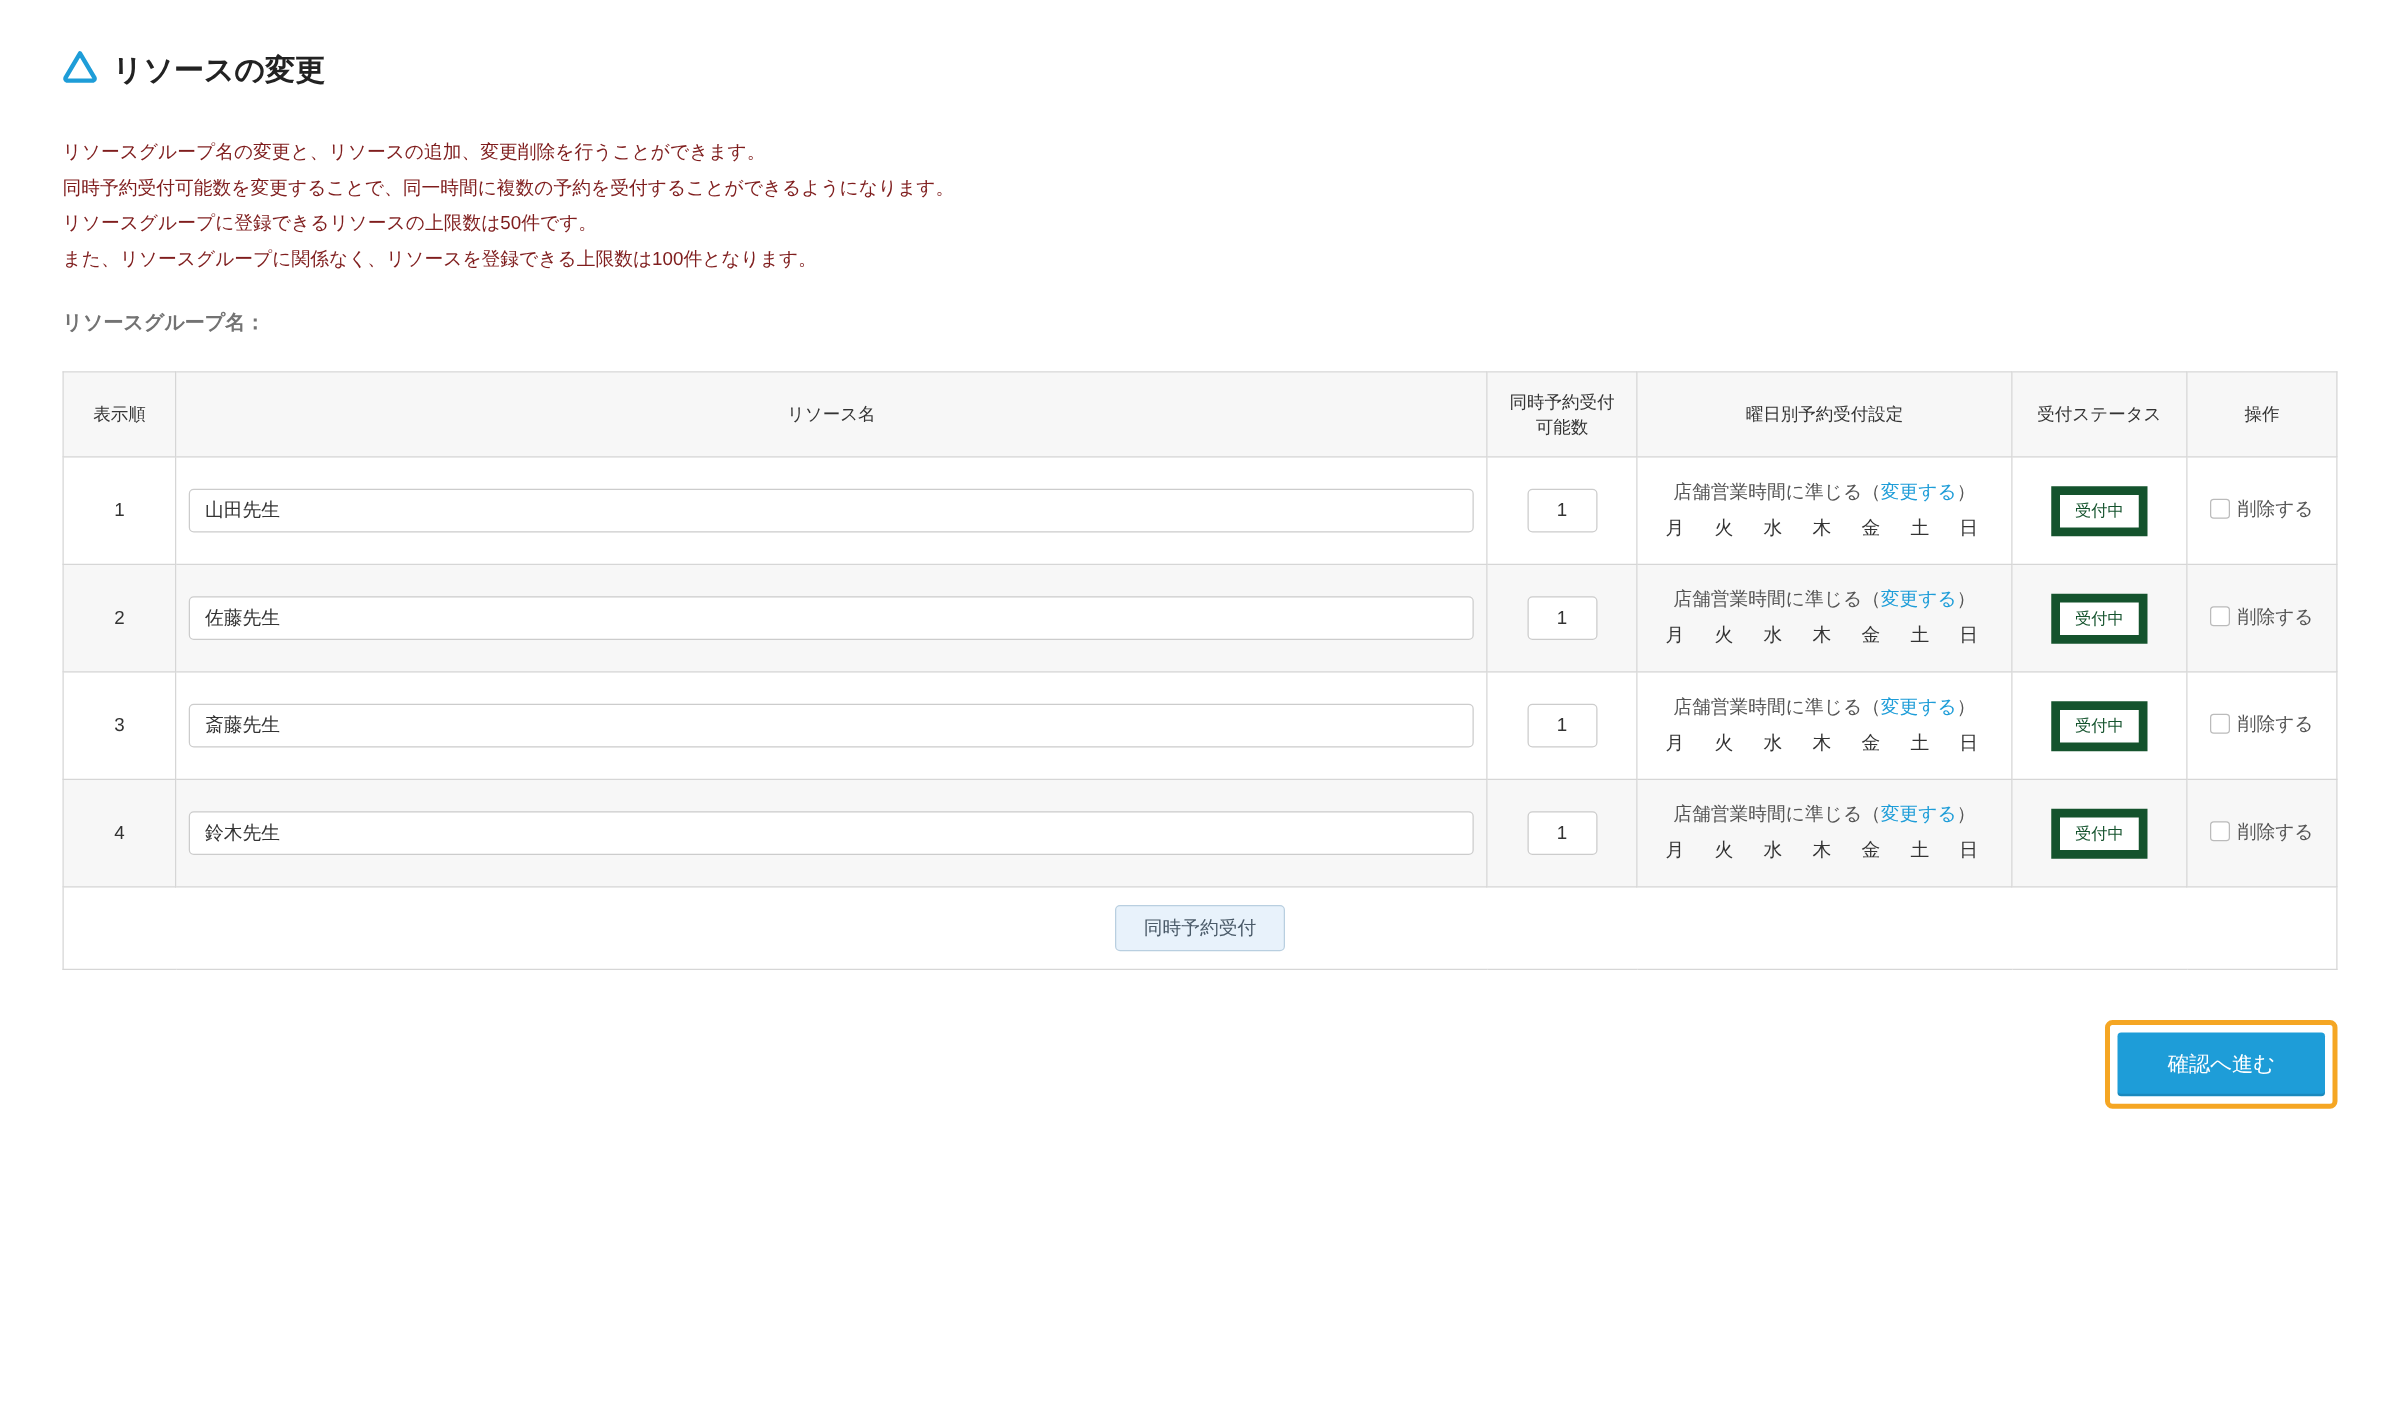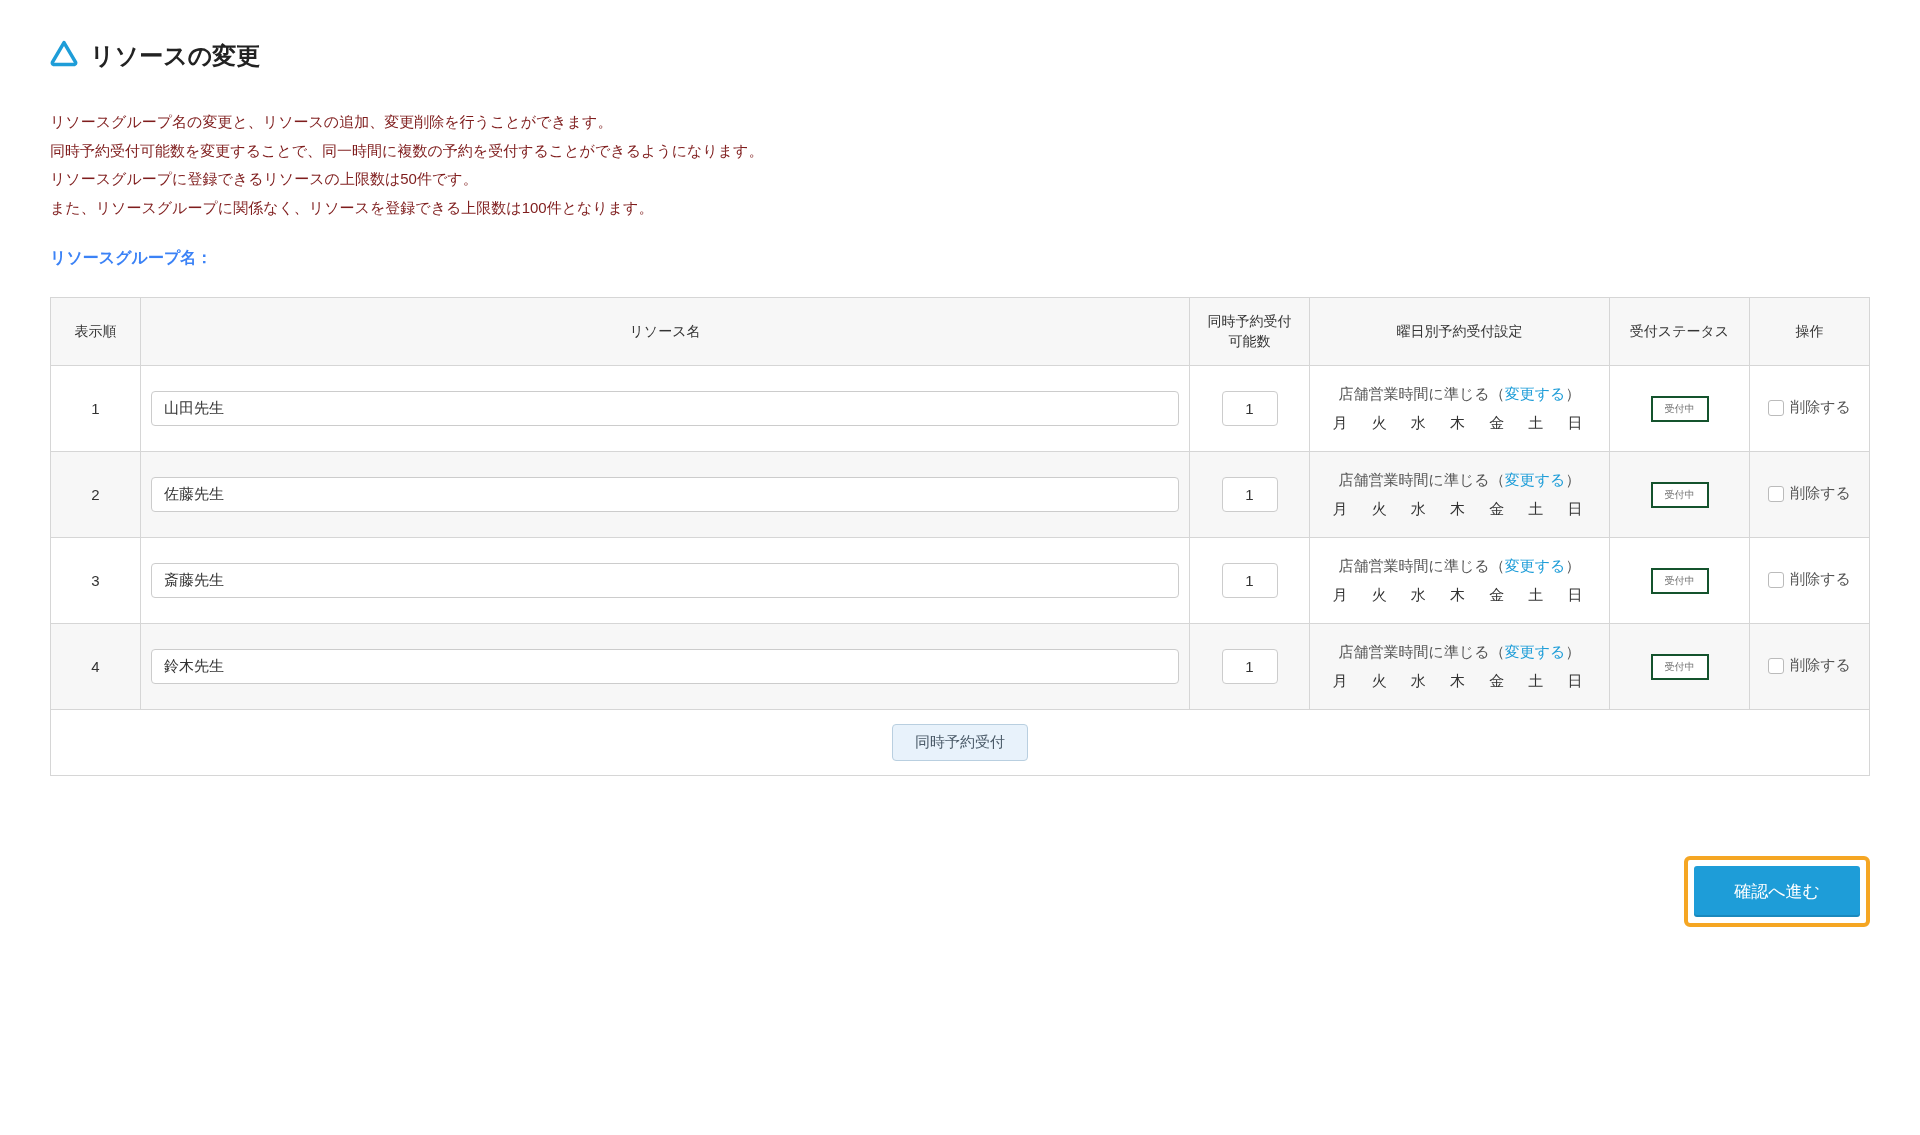--- a/index.html
+++ b/index.html
@@ -7,21 +7,21 @@
   font-family: -apple-system, BlinkMacSystemFont, "Segoe UI", "Hiragino Sans", "Hiragino Kaku Gothic ProN", Meiryo, sans-serif;
   background: #fff;
   color: #333;
   padding: 40px 50px;
 }
 .page-header { display: flex; align-items: flex-start; gap: 12px; margin-bottom: 36px; }
 .logo-icon { width: 28px; height: 28px; }
 .page-title { font-size: 24px; font-weight: 700; color: #222; }
 .description { font-size: 15px; line-height: 1.9; color: #7f1d1d; margin-bottom: 26px; }
 .group-name-row { display: flex; align-items: center; gap: 14px; margin-bottom: 28px; }
-.group-name-label { font-size: 16px; font-weight: 700; color: #3b82f6; }
+.group-name-label { font-size: 16px; font-weight: 700; color: #737373; }
 .text-input {
   border: 1px solid #ccc;
   border-radius: 4px;
   padding: 8px 12px;
   font-size: 15px;
   color: #333;
   background: #fff;
 }
 .group-name-input { width: 380px; }
 table.resource-table {
@@ -56,23 +56,23 @@
 .col-action { width: 120px; }
 .name-input { width: 100%; }
 .capacity-input { width: 56px; text-align: center; }
 .weekday-cell { line-height: 1.9; color: #555; }
 .weekday-top { color: #555; }
 .change-link { color: #1e9dd8; cursor: pointer; }
 .paren { color: #555; }
 .weekday-days { letter-spacing: 10px; margin-left: 6px; }
 .status-badge {
   display: inline-block;
-  border: 2px solid #14532d;
-  color: #737373;
-  font-size: 10px;
+  border: 7px solid #14532d;
+  color: #14532d;
+  font-size: 13px;
   padding: 4px 12px;
   background: #fff;
 }
 .delete-label { display: inline-flex; align-items: center; gap: 6px; color: #555; font-size: 15px; cursor: pointer; }
 .delete-checkbox {
   width: 16px; height: 16px;
   border: 1px solid #bbb;
   border-radius: 3px;
   background: #fff;
   appearance: none;
@@ -87,21 +87,20 @@
   padding: 8px 22px;
   border-radius: 4px;
   cursor: pointer;
 }
 .footer { display: flex; justify-content: flex-end; margin-top: 40px; }
 .confirm-wrap {
   border: 4px solid #f5a623;
   border-radius: 6px;
   padding: 6px;
   display: inline-block;
-  margin-top: 40px;
 }
 .confirm-btn {
   background: #1e9dd8;
   color: #fff;
   border: none;
   font-size: 17px;
   font-weight: 500;
   padding: 14px 40px;
   border-radius: 3px;
   cursor: pointer;

